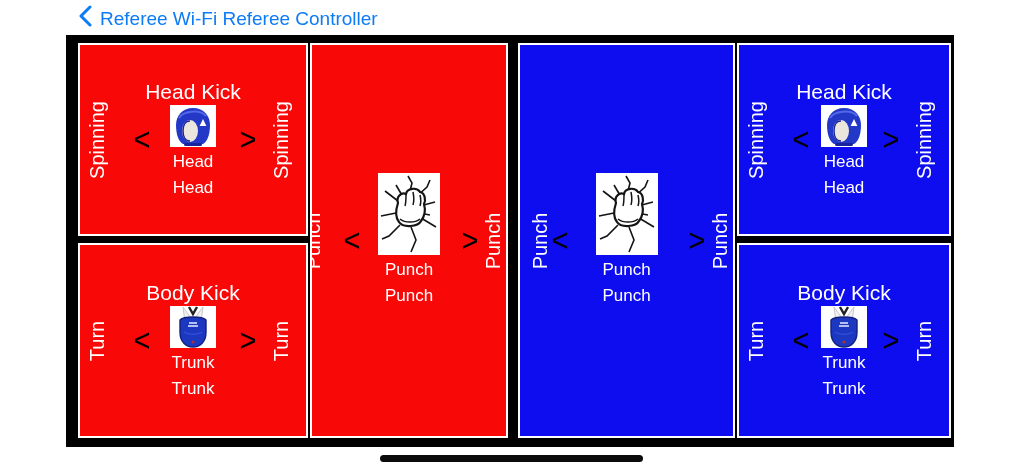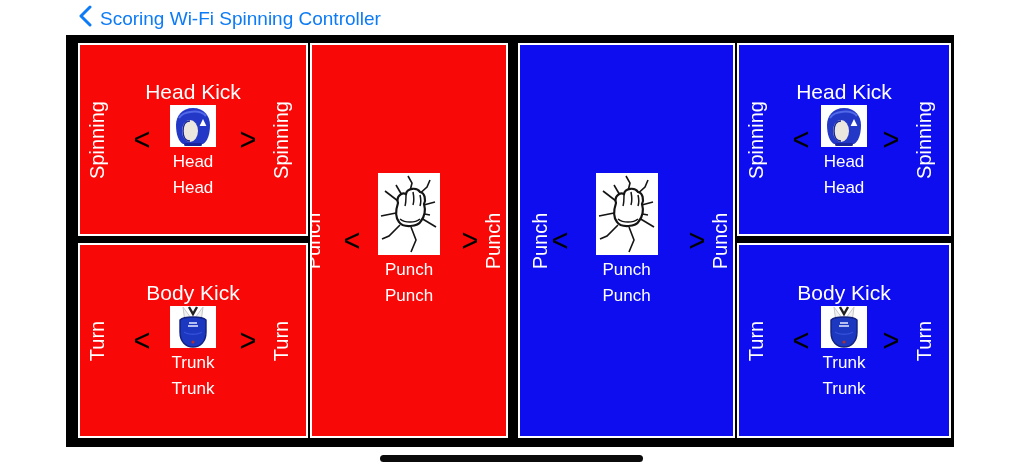--- a/index.html
+++ b/index.html
@@ -138,21 +138,21 @@
   </defs>
 </svg>
 
 <div class="nav-back">
   <span>
     <svg width="14" height="22" viewBox="0 0 14 22">
       <polyline points="12,2 3,11 12,20" fill="none" stroke="#0d7bf5" stroke-width="3" stroke-linecap="round" stroke-linejoin="round"></polyline>
     </svg>
   </span>
 </div>
-<div class="nav-title">Scoring Wi-Fi Spinning Controller</div>
+<div class="nav-title">Referee Wi-Fi Referee Controller</div>
 
 <div class="board">
 
   <div class="panel red-bg p-r-head">
     <div class="panel-content">
       <div class="panel-title">Head Kick</div>
       <div class="img-box img-kick">
         <svg width="46" height="42">
             <use href="#sym-head-guard"></use>
           </svg>

